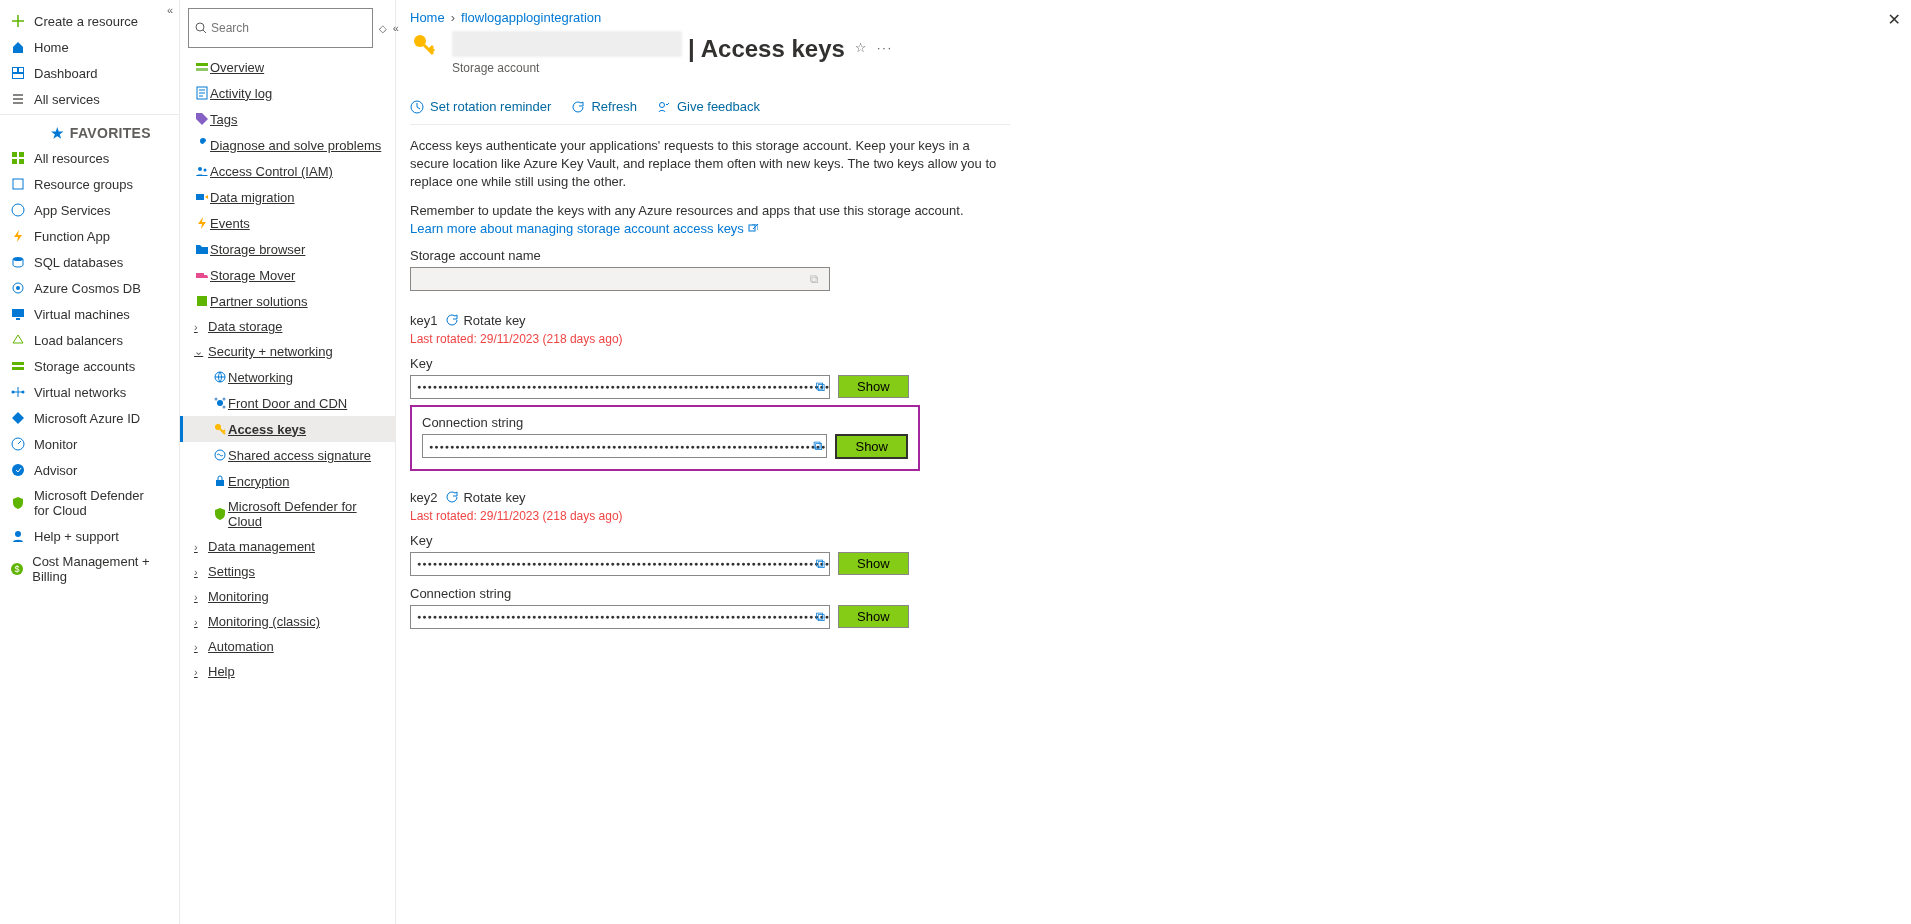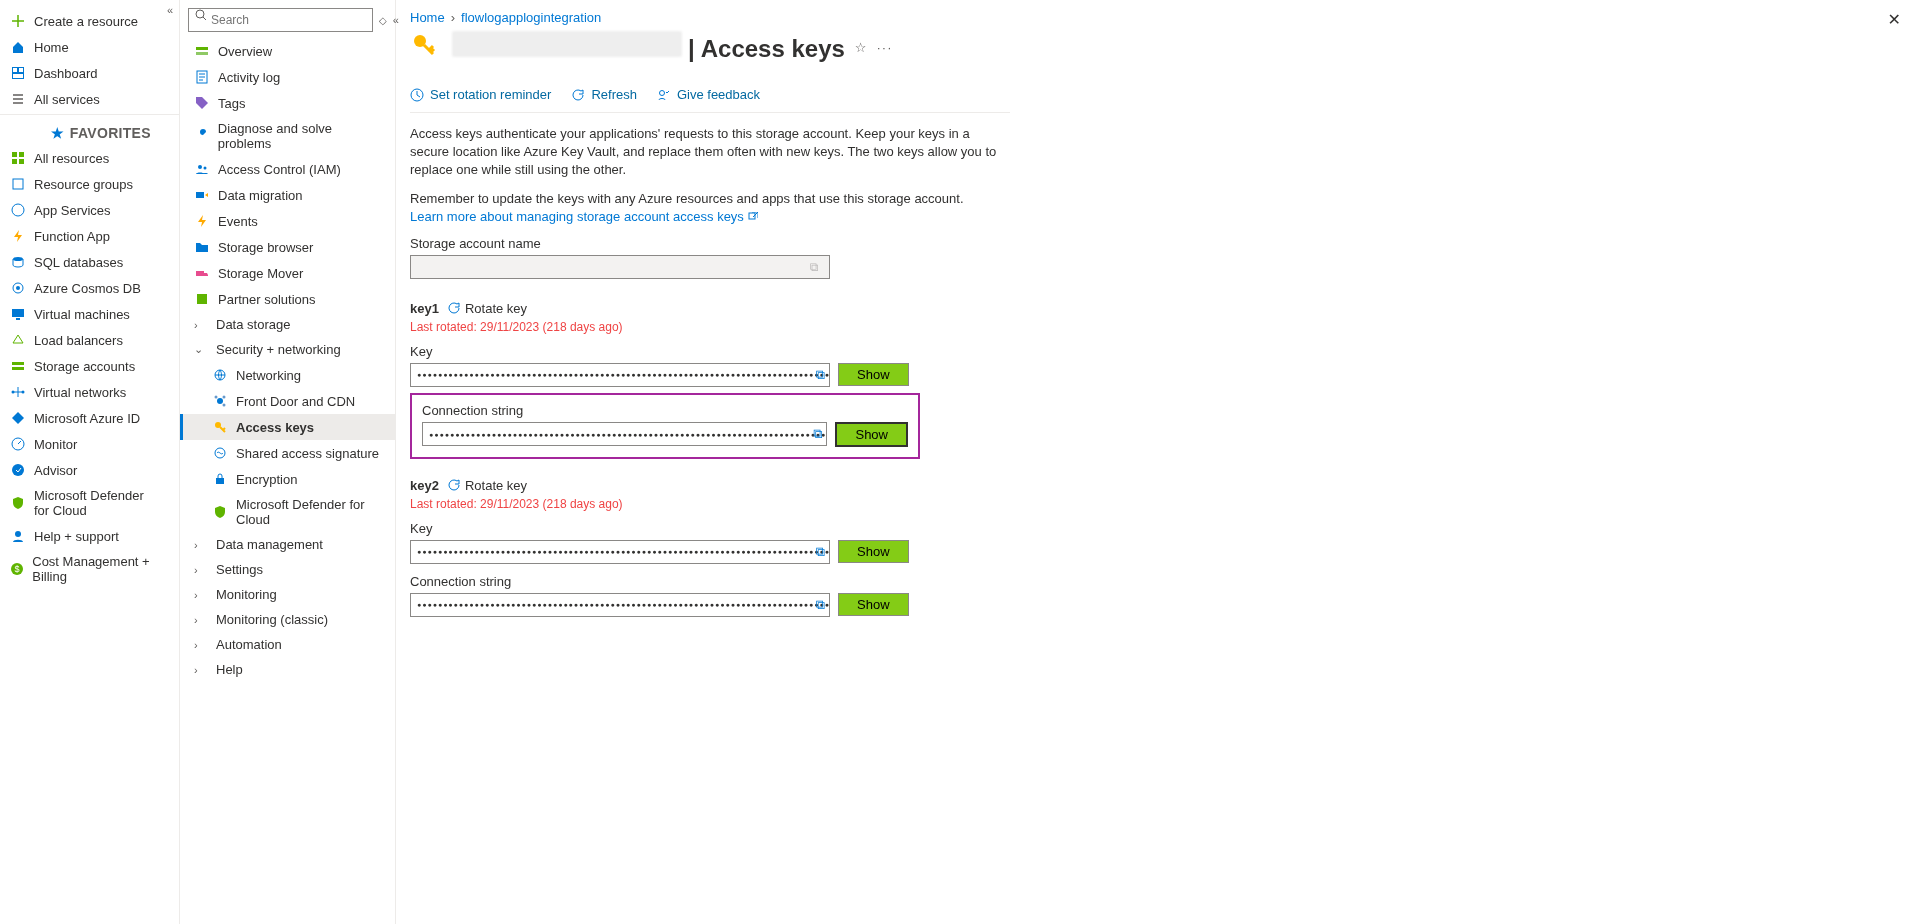--- a/index.html
+++ b/index.html
@@ -10,23 +10,23 @@
 .left-nav { width: 180px; border-right: 1px solid #edebe9; padding-top: 8px; position: relative; }
 .left-nav .collapse { position: absolute; top: 4px; right: 6px; color: #605e5c; font-size: 11px; cursor: pointer; }
 .ln-item { display: flex; align-items: center; gap: 8px; padding: 5px 8px 5px 10px; cursor: pointer; color: #323130; }
 .ln-icon { width: 16px; height: 16px; display: flex; align-items: center; justify-content: center; }
 .ln-favorites { font-size: 14px; font-weight: 700; color: #605e5c; padding: 8px 10px 4px 26px; letter-spacing: 0.3px; margin-left: 25px; }
 .ln-sep { border-top: 1px solid #edebe9; margin: 2px 0; }
 
 
 .res-nav { width: 216px; border-right: 1px solid #edebe9; padding-top: 8px; position: relative; }
 .res-search-row { display: flex; align-items: center; gap: 6px; padding: 0 8px 6px 8px; }
-.res-search { flex: 1; display: flex; border: 1px solid #8a8886; height: 24px; padding: 0 6px; gap: 4px; }
+.res-search { flex: 1; display: flex; align-items: center; border: 1px solid #8a8886; height: 40px; padding: 0 6px; gap: 4px; }
 .res-search input { border: none; outline: none; font-size: 12px; flex: 1; }
-.res-item { display: flex; align-items: center; gap: 8px; padding: 5px 8px 5px 14px; cursor: pointer; color: #323130; position: relative; }
+.res-item { display: flex; align-items: center; gap: 0; padding: 5px 8px 5px 14px; cursor: pointer; color: #323130; position: relative; text-decoration: underline; }
 .res-item.sub { padding-left: 32px; }
 .res-item.selected { background: #edebe9; font-weight: 600; }
 .res-item.selected::before { content: ""; position: absolute; left: 0; top: 0; bottom: 0; width: 3px; background: #0078d4; }
 .res-chev { width: 14px; color: #605e5c; font-size: 11px; }
 .res-icon { width: 16px; height: 16px; display: flex; align-items: center; justify-content: center; }
 
 
 .main { flex: 1; padding: 10px 20px 20px 14px; overflow: auto; position: relative; }
 .breadcrumbs { font-size: 13px; margin-bottom: 6px; display: flex; align-items: center; gap: 6px; }
 .bc-sep { color: #605e5c; }
@@ -40,21 +40,21 @@
 .cmd-btn { display: flex; align-items: center; gap: 6px; font-size: 13px; cursor: pointer; color: #0369a1; }
 .cmd-btn svg { color: #0078d4; }
 .help-text { font-size: 13px; max-width: 600px; margin-bottom: 10px; line-height: 1.4; }
 .label { font-size: 13px; margin-bottom: 4px; margin-top: 10px; }
 .field-row { display: flex; align-items: center; gap: 8px; }
 .ro-field { width: 420px; height: 24px; border: 1px solid #8a8886; background: #f3f2f1; display: flex; align-items: center; padding: 0 6px; font-size: 12px; color: #8a8886; position: relative; }
 .ro-field.blurred::after{content:'';position:absolute;inset:0;background:rgba(243,242,241,0.6);}
 .copy-btn { width: 18px; text-align: center; cursor: pointer; color: #605e5c; }
 .show-btn { border: 1px solid #8a8886; background: #84cc16; padding: 3px 18px; font-size: 13px; cursor: pointer; }
 .key-header { display: flex; align-items: center; gap: 8px; margin-top: 22px; }
-.key-name { font-weight: 700; }
+.key-name { font-weight: 400; }
 .rotate { display: flex; align-items: flex-start; gap: 4px; color: #323130; cursor: pointer; font-size: 13px; }
 .rotate svg { color: #0078d4; }
 .meta { font-size: 12px; color: #ef4444; margin-top: 4px; }
 .masked-input { width: 420px; height: 24px; border: 1px solid #8a8886; background: #fff; padding: 0 22px 0 6px; font-size: 7px; letter-spacing: 1px; color: #323130; white-space: nowrap; overflow: hidden; position: relative; display:flex; align-items:center;}
 .masked-input .eye { position: absolute; right: 4px; top: 3px; font-size: 13px; color: #0078d4; letter-spacing:0;}
 .highlight-box { border: 2px solid #a4269c; padding: 8px 10px 10px 10px; margin-top: 6px; width: 510px;}
 .highlight-box .show-btn { border: 2px solid #323130; font-weight:400;}
 .star-icon { color: #605e5c; cursor: pointer; }
 .dots-icon { color: #605e5c; cursor: pointer; letter-spacing: 1px; }
 </style>
@@ -443,20 +443,21 @@
           <path d="M14 14l9 9M19 19l4-4M21 21l3-3" stroke="#ffb900" stroke-width="3"></path>
         </svg></span>
     <div class="title-text">
       <span class="title-blur"></span>
       <span> | </span>
       <span>Access keys</span>
     </div>
     <span class="star-icon">☆</span>
     <span class="dots-icon">···</span>
   </div>
+  <div class="subtitle">Storage account</div>
 
   <div style="margin-left:0px; margin-top:10px;">
   <div class="cmd-bar">
     <div class="cmd-btn">
           <svg width="14" height="14">
             <circle cx="7" cy="7" r="6" fill="none" stroke="#0078d4"></circle>
             <path d="M7 3v4l3 2" stroke="#0078d4" fill="none"></path>
           </svg>
           <span>Set rotation reminder</span>
         </div>

